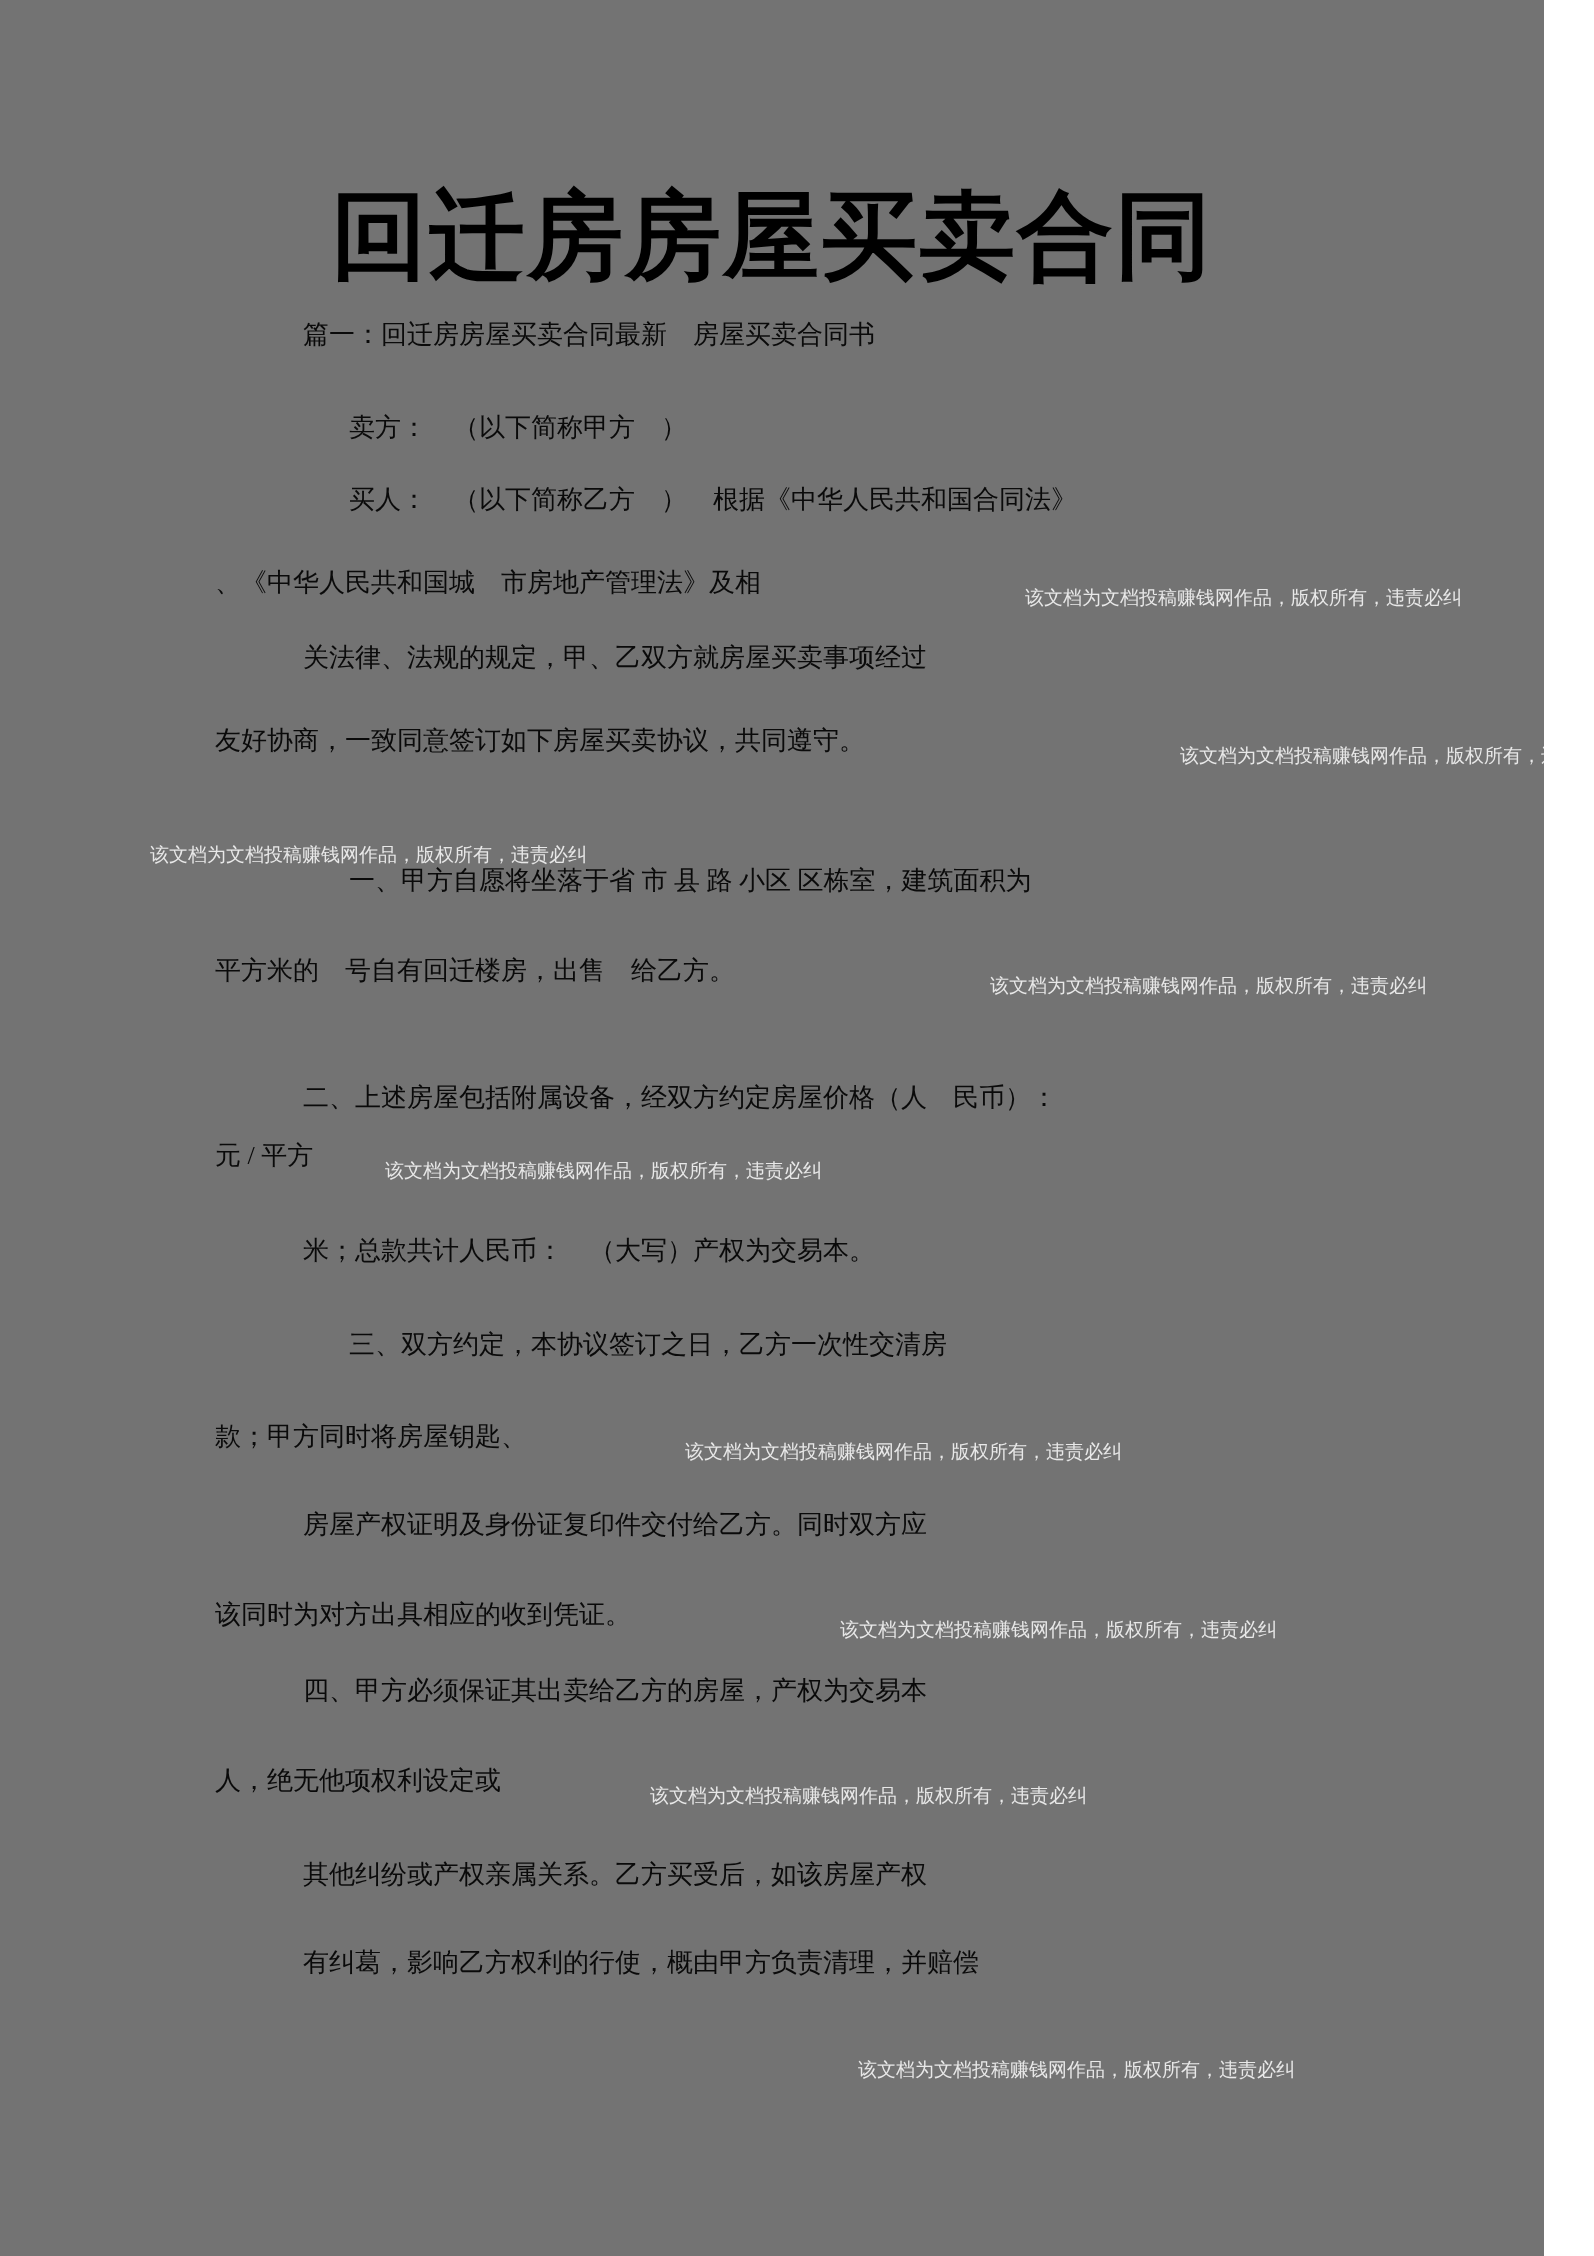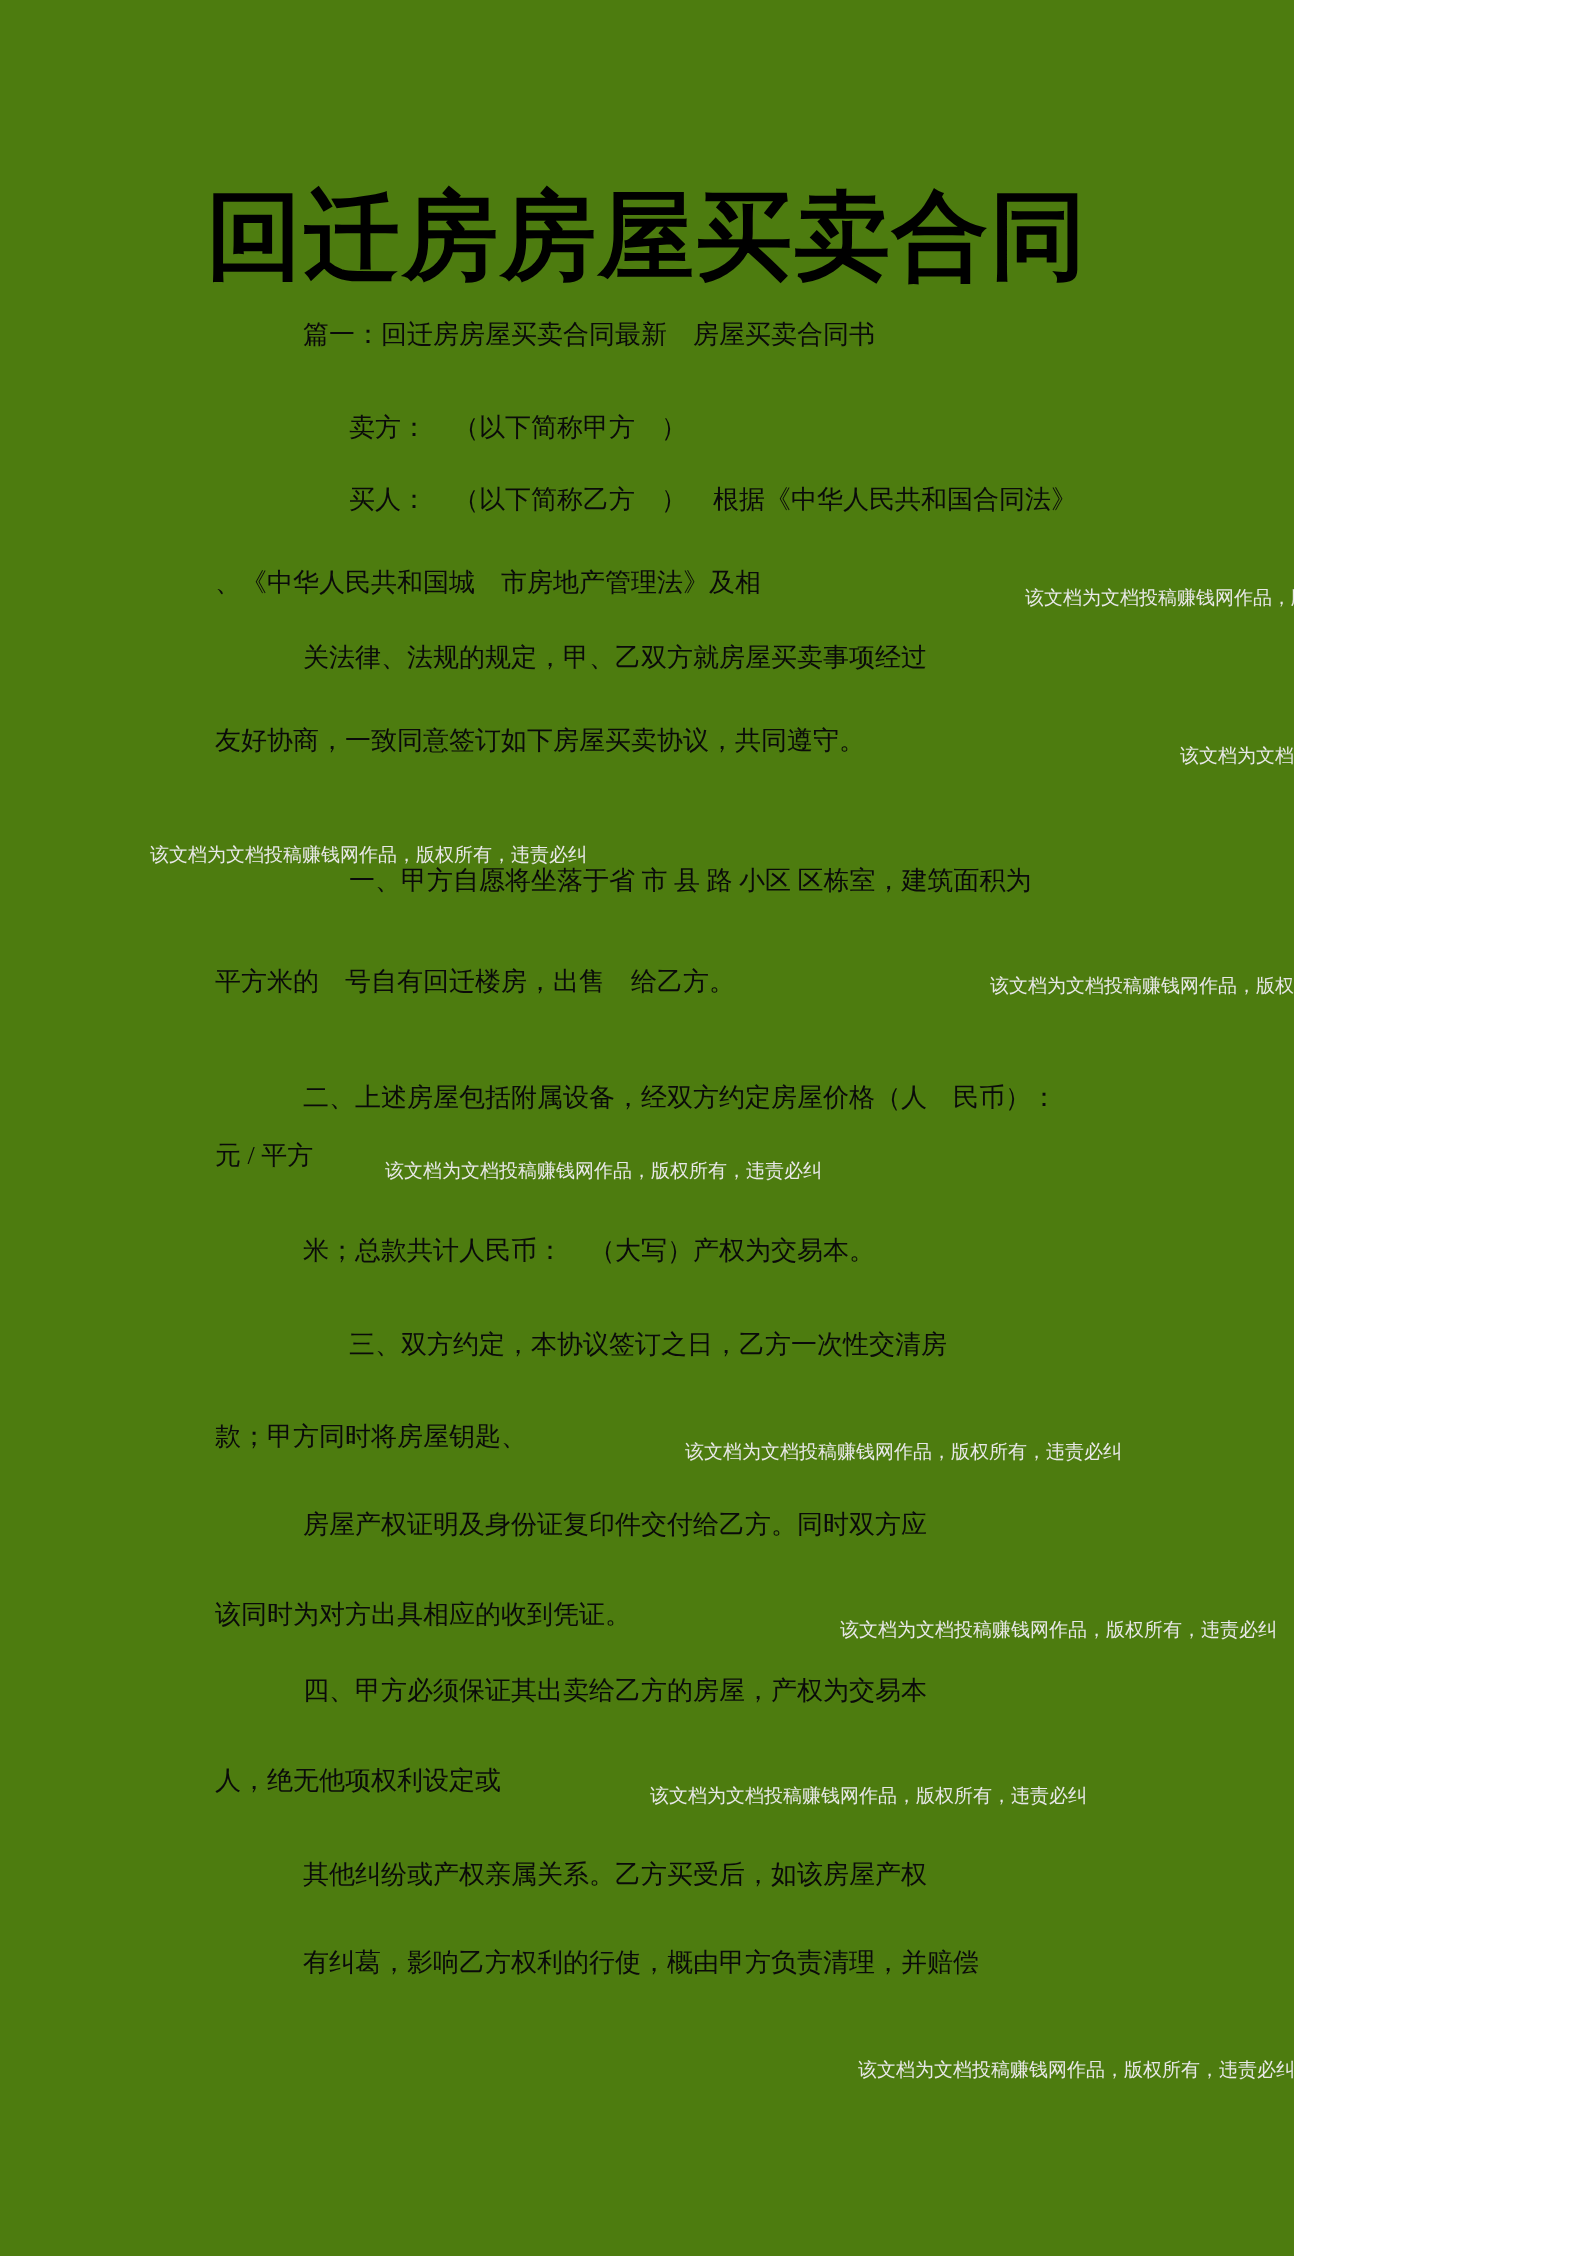--- a/index.html
+++ b/index.html
@@ -1,20 +1,20 @@
 <!DOCTYPE html>
 <html><head>
 <meta charset="utf-8">
 <style>
   html, body { margin: 0; padding: 0; background: #ffffff; }
   .page {
     position: relative;
-    width: 1294px;
+    width: 1544px;
     height: 2256px;
-    background: #4d7c0f;
+    background: #737373;
     overflow: hidden;
     font-family: "Liberation Serif", "DejaVu Serif", serif;
     color: #000000;
   }
   .title {
     position: absolute;
     left: 0; right: 0;
     top: 188px;
     margin: 0;
     text-align: center;
@@ -42,21 +42,21 @@
     font-family: "Liberation Sans", "DejaVu Sans", sans-serif;
   }
   
   .p0  { left: 303px; top: 322px; }
   .p1  { left: 349px; top: 415px; }
   .p2  { left: 349px; top: 487px; }
   .p3  { left: 215px; top: 570px; }
   .p4  { left: 303px; top: 645px; }
   .p5  { left: 215px; top: 728px; }
   .p6  { left: 349px; top: 868px; }
-  .p7  { left: 215px; top: 958px; margin-top: 11px; }
+  .p7  { left: 215px; top: 958px; }
   .p8  { left: 303px; top: 1055px; margin-top: 30px; }
   .p9  { left: 215px; top: 1143px; }
   .p10 { left: 303px; top: 1238px; }
   .p11 { left: 349px; top: 1332px; }
   .p12 { left: 215px; top: 1424px; }
   .p13 { left: 303px; top: 1512px; }
   .p14 { left: 215px; top: 1602px; text-align: right; }
   .p15 { left: 303px; top: 1678px; }
   .p16 { left: 215px; top: 1768px; }
   .p17 { left: 303px; top: 1862px; }

